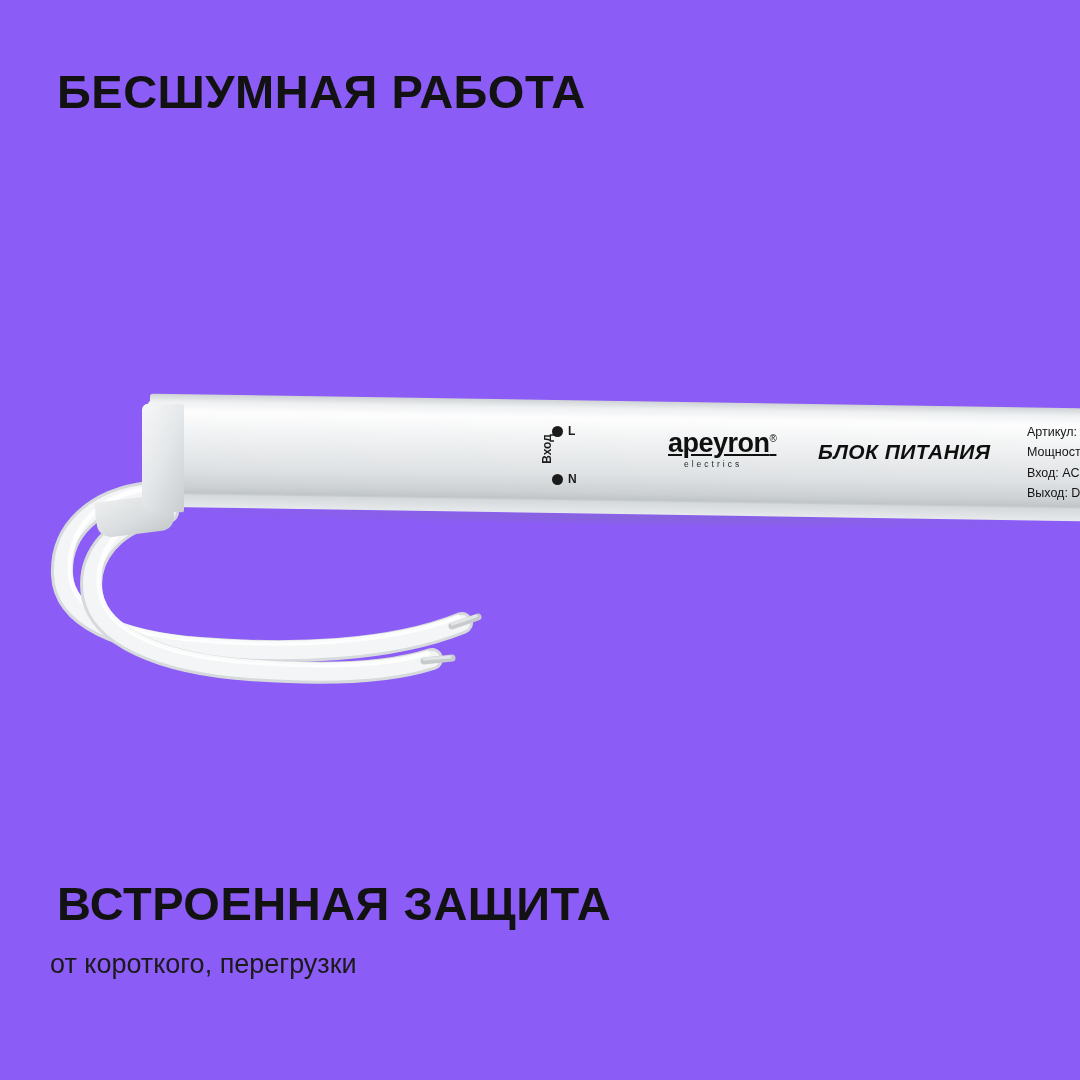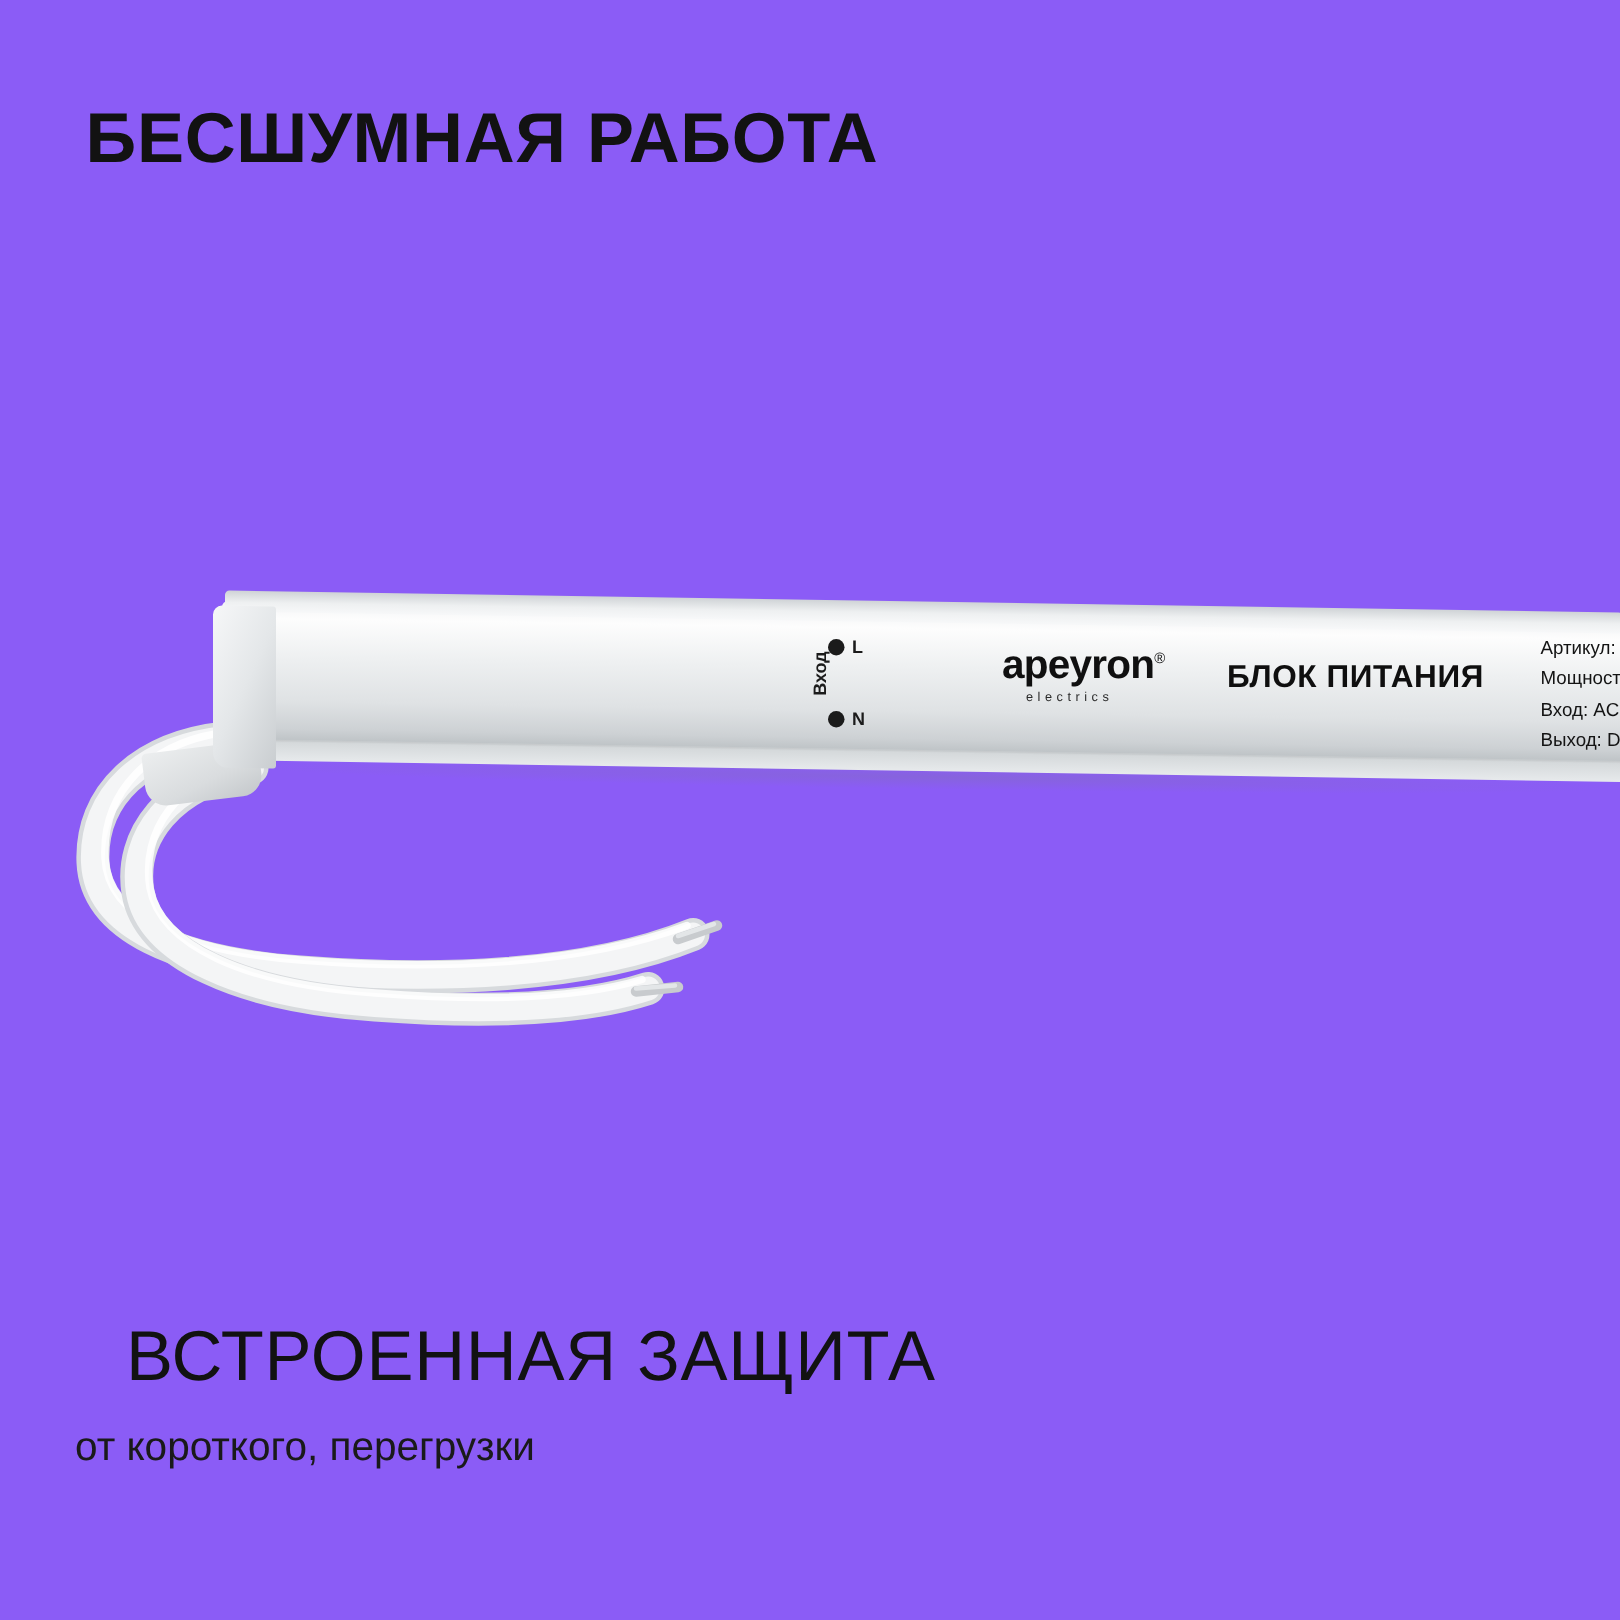--- a/index.html
+++ b/index.html
@@ -29,26 +29,25 @@
     letter-spacing: 0.5px;
     color: #121212;
     line-height: 1.1;
     white-space: nowrap;
   }
   .headline-bottom {
     position: absolute;
     left: 57px;
     top: 878px;
     font-size: 47px;
-    font-weight: normal;
+    font-weight: bold;
     letter-spacing: 0.5px;
     color: #121212;
     line-height: 1.1;
     white-space: nowrap;
-    margin-left: 27px;
   }
   .subtext {
     position: absolute;
     left: 50px;
     top: 945px;
     font-size: 27px;
     font-weight: normal;
     color: #1a1a1a;
     line-height: 1.45;
     white-space: nowrap;
@@ -188,20 +187,21 @@
     top: 50px;
     width: 130px;
     height: 44px;
   }
   .brand-word {
     font-size: 27px;
     font-weight: bold;
     letter-spacing: -0.5px;
     color: #101010;
     line-height: 1;
+    text-decoration: underline;
   }
   .brand-reg {
     font-size: 10px;
     vertical-align: super;
     font-weight: normal;
   }
   .brand-sub {
     font-size: 8.5px;
     letter-spacing: 3px;
     color: #2a2a2a;
@@ -210,20 +210,21 @@
   }
   .product-title {
     position: absolute;
     left: 818px;
     top: 60px;
     font-size: 21px;
     font-weight: bold;
     color: #0f0f0f;
     letter-spacing: 0.4px;
     white-space: nowrap;
+    font-style: italic;
   }
   .spec-block {
     position: absolute;
     left: 1027px;
     top: 42px;
     font-size: 12.5px;
     color: #141414;
     line-height: 1.62;
     white-space: nowrap;
   }

